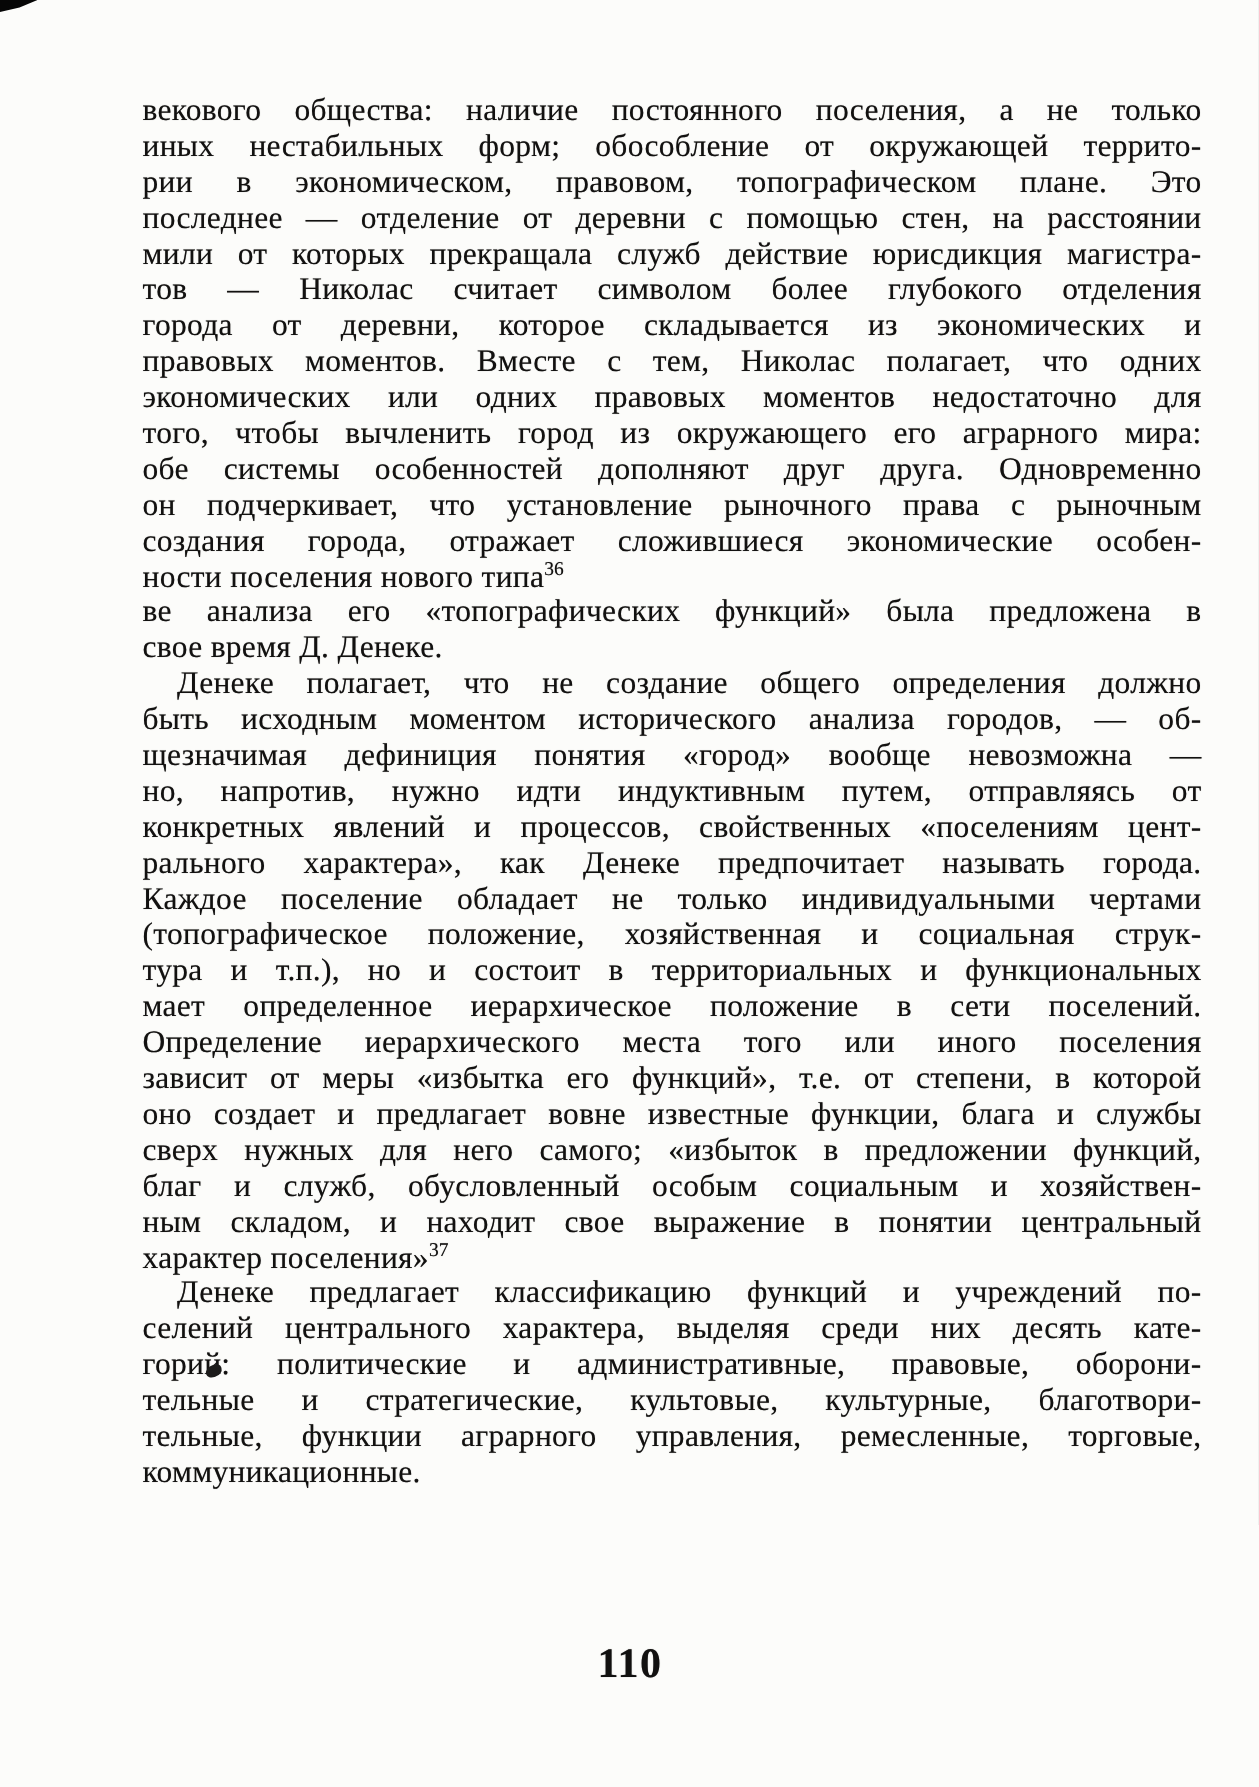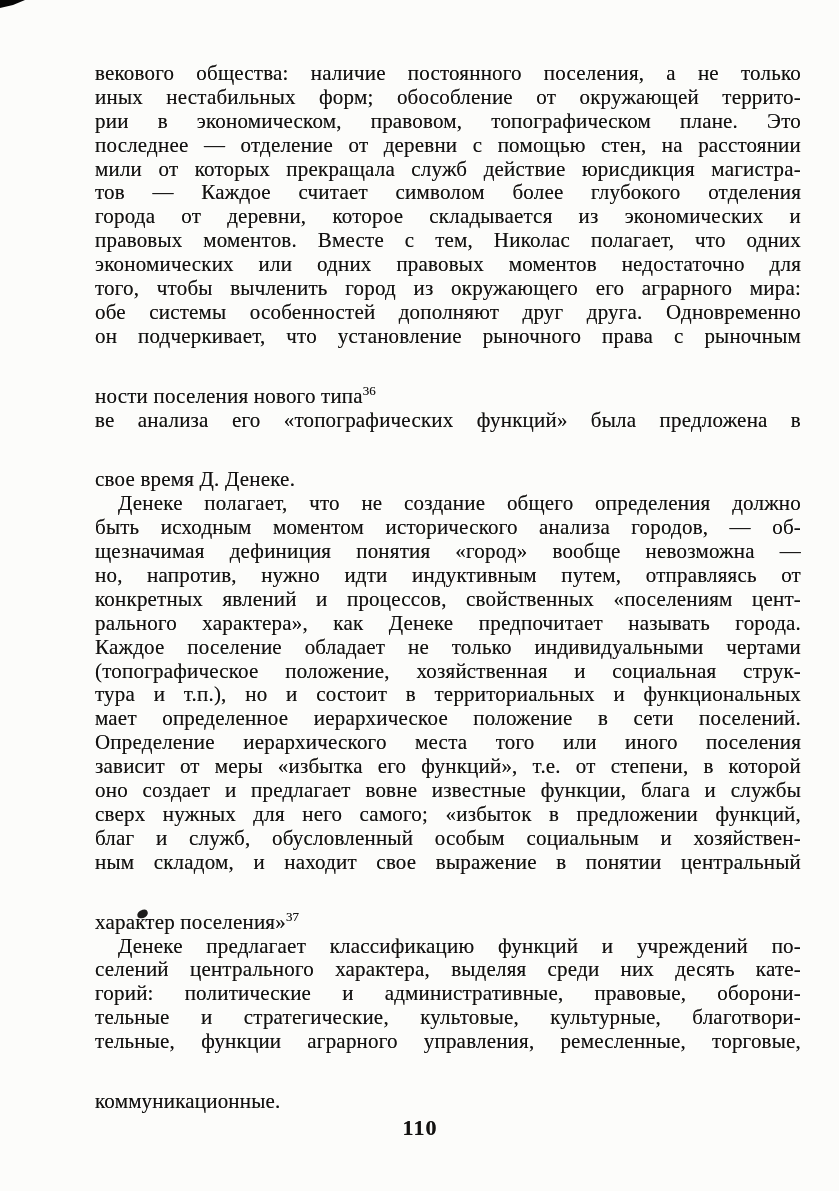--- a/index.html
+++ b/index.html
@@ -50,64 +50,63 @@
     line-height: 23.9px;
     height: 23.9px;
     letter-spacing: 0.2px;
     text-align: justify;
     text-align-last: justify;
     white-space: normal;
     text-shadow: 0 0 0.5px rgba(20, 18, 16, 0.55);
   }
   .line.last {
     text-align-last: left;
-    margin-top: 36px;
   }
   .line.indent {
     text-indent: 23px;
   }
   .line sup {
     font-size: 13px;
     line-height: 0;
     vertical-align: baseline;
     position: relative;
     top: -8px;
     letter-spacing: 0;
   }
   .page-number {
     position: absolute;
     left: 330px;
     top: 1094px;
     width: 180px;
     text-align: center;
-    font-size: 22px;
+    font-size: 28px;
     font-weight: bold;
     letter-spacing: 1px;
     text-shadow: 0 0 0.5px rgba(20, 18, 16, 0.6);
-    margin-top: 21px;
   }
 </style>
 </head>
 <body>
 
 <div class="page">
   <div class="corner-artifact"></div>
   <div class="text-block">
       <div class="line"><span>векового общества: наличие постоянного поселения, а не только</span></div>
       <div class="line"><span>иных нестабильных форм; обособление от окружающей террито-</span></div>
       <div class="line"><span>рии в экономическом, правовом, топографическом плане. Это</span></div>
       <div class="line"><span>последнее — отделение от деревни с помощью стен, на расстоянии</span></div>
       <div class="line"><span>мили от которых прекращала служб действие юрисдикция магистра-</span></div>
-      <div class="line"><span>тов — Каждое считает символом более глубокого отделения</span></div>
+      <div class="line"><span>тов — Николас считает символом более глубокого отделения</span></div>
       <div class="line"><span>города от деревни, которое складывается из экономических и</span></div>
       <div class="line"><span>правовых моментов. Вместе с тем, Николас полагает, что одних</span></div>
       <div class="line"><span>экономических или одних правовых моментов недостаточно для</span></div>
       <div class="line"><span>того, чтобы вычленить город из окружающего его аграрного мира:</span></div>
       <div class="line"><span>обе системы особенностей дополняют друг друга. Одновременно</span></div>
       <div class="line"><span>он подчеркивает, что установление рыночного права с рыночным</span></div>
+      <div class="line"><span>создания города, отражает сложившиеся экономические особен-</span></div>
       <div class="line last"><span>ности поселения нового типа</span><sup>36</sup></div>
       <div class="line"><span>ве анализа его «топографических функций» была предложена в</span></div>
       <div class="line last"><span>свое время Д. Денеке.</span></div>
       <div class="line indent"><span>Денеке полагает, что не создание общего определения должно</span></div>
       <div class="line"><span>быть исходным моментом исторического анализа городов, — об-</span></div>
       <div class="line"><span>щезначимая дефиниция понятия «город» вообще невозможна —</span></div>
       <div class="line"><span>но, напротив, нужно идти индуктивным путем, отправляясь от</span></div>
       <div class="line"><span>конкретных явлений и процессов, свойственных «поселениям цент-</span></div>
       <div class="line"><span>рального характера», как Денеке предпочитает называть города.</span></div>
       <div class="line"><span>Каждое поселение обладает не только индивидуальными чертами</span></div>

